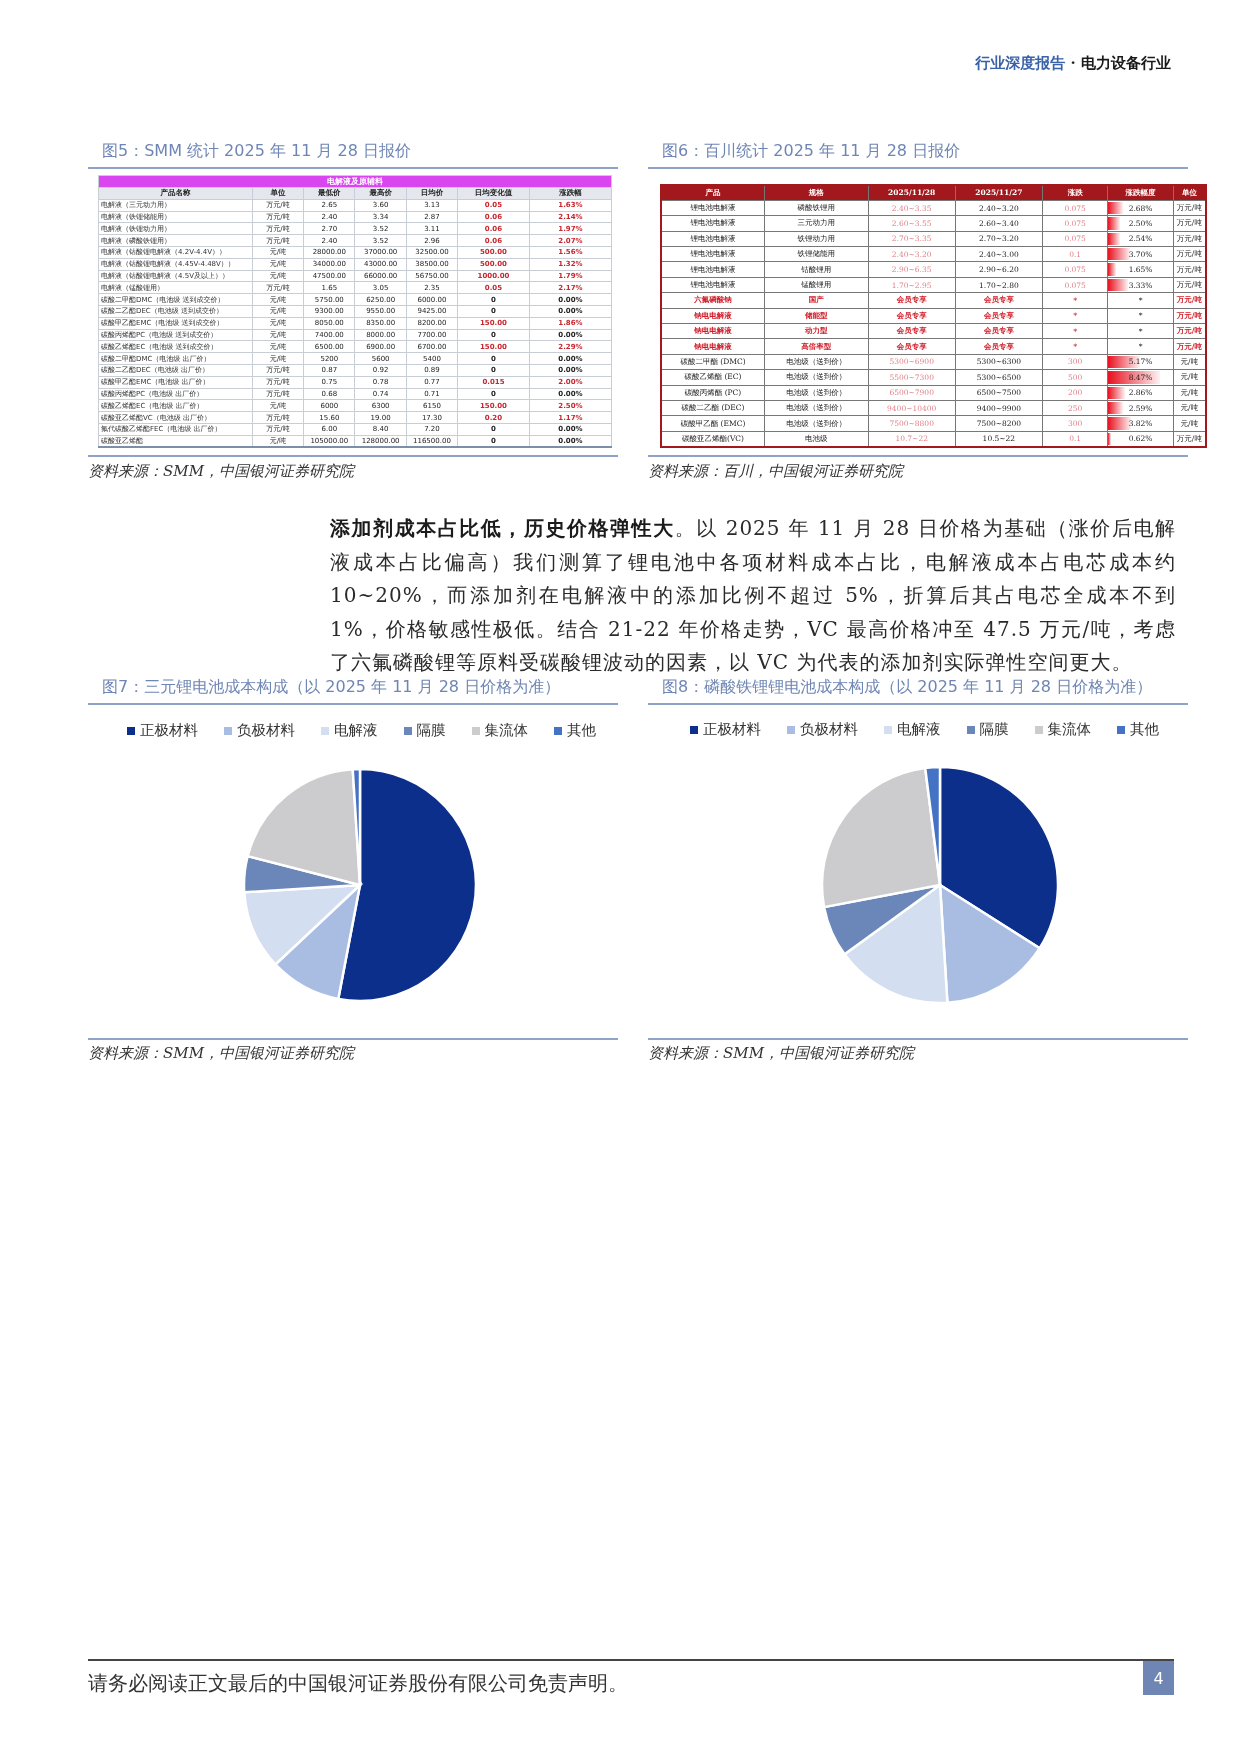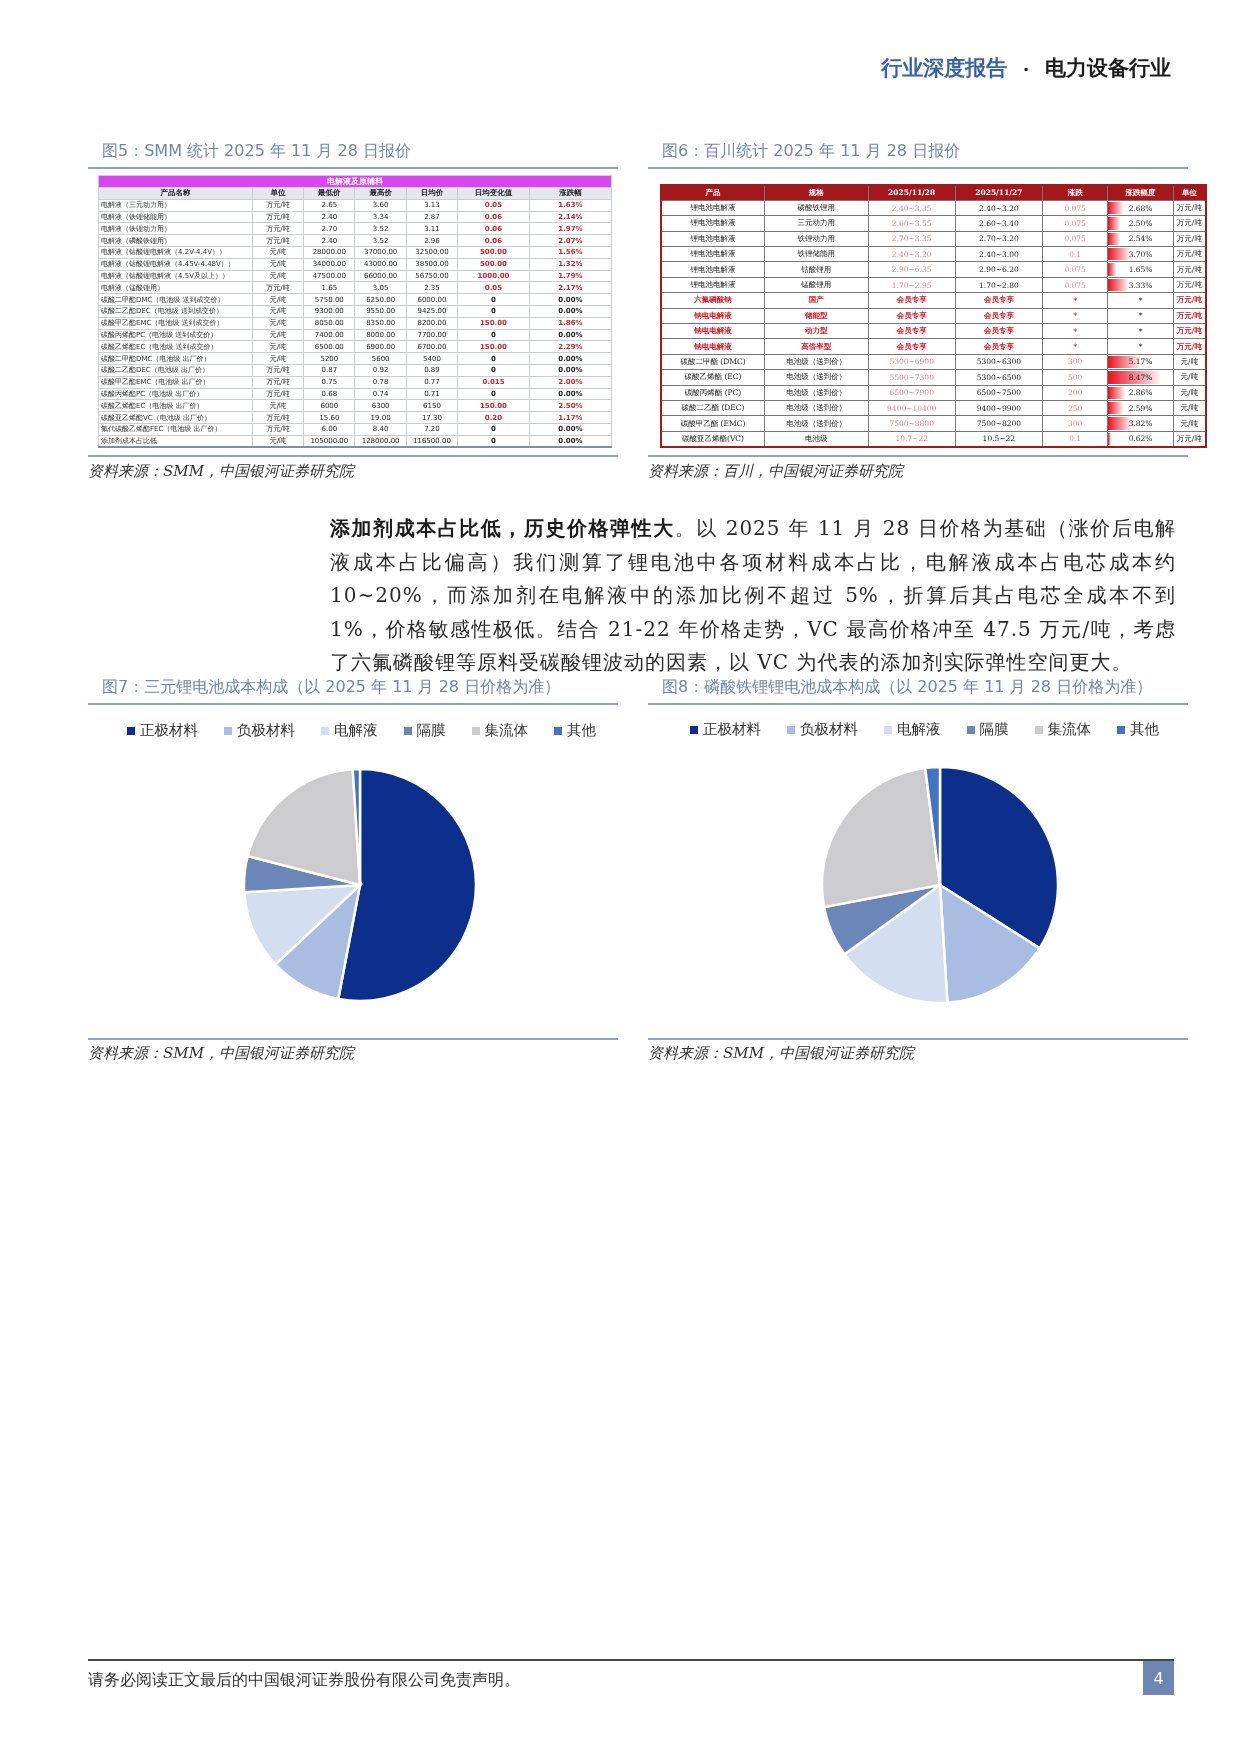--- a/index.html
+++ b/index.html
@@ -6,21 +6,21 @@
   html, body { width: 1241px; height: 1754px; background: #ffffff; }
   body { position: relative; font-family: "DejaVu Serif", "Liberation Serif", serif; color: #222; overflow: hidden; }
 
   
   .header { position: absolute; left: 0; top: 0; width: 1241px; height: 110px; }
   .logo { position: absolute; left: 68px; top: 44px; display: flex; align-items: center; }
   .logo-mark { width: 52px; height: 48px; }
   .logo-cn { font-family: "DejaVu Sans", "Liberation Sans", sans-serif; font-weight: bold; font-size: 28px; color: #111; margin-left: 6px; letter-spacing: 1px; }
   .logo-sep { width: 2px; height: 30px; background: #c8161e; margin: 0 6px; }
   .logo-en { font-family: "Liberation Sans", "DejaVu Sans", sans-serif; font-weight: bold; font-size: 32px; color: #111; }
-  .header-right { position: absolute; right: 70px; top: 54px; font-size: 21px; font-weight: bold; font-family: Liberation Mono, monospace; }
+  .header-right { position: absolute; right: 70px; top: 54px; font-size: 15px; font-weight: bold; }
   .header-right .blue { color: #3a62a8; }
   .header-right .dark { color: #1b1b1b; }
 
   
   .fig-caption { position: absolute; font-size: 16px; color: #6f86b4; font-family: "DejaVu Sans", "Liberation Sans", sans-serif; }
   .rule { position: absolute; height: 2px; background: #8fa3c8; }
   .source { position: absolute; font-size: 15px; font-style: italic; color: #333; font-family: "DejaVu Serif", "Liberation Serif", serif; }
 
   
   .smm { position: absolute; left: 98px; top: 175px; width: 514px; border-collapse: collapse; font-family: "DejaVu Sans", "Liberation Sans", sans-serif; font-size: 7px; }
@@ -48,21 +48,21 @@
 
   
   .legend { position: absolute; display: flex; gap: 26px; font-size: 14.5px; color: #333; font-family: "DejaVu Sans", "Liberation Sans", sans-serif; }
   .legend .item { display: flex; align-items: center; gap: 5px; }
   .legend .sw { width: 8px; height: 8px; display: inline-block; }
 
   .pie { position: absolute; }
 
   
   .footer-rule { position: absolute; left: 88px; top: 1659px; width: 1086px; height: 2px; background: #444; }
-  .footer-text { position: absolute; left: 88px; top: 1670px; font-size: 16px; color: #333; font-family: "DejaVu Sans", "Liberation Sans", sans-serif; }
+  .footer-text { position: absolute; left: 88px; top: 1670px; font-size: 20px; color: #333; font-family: "DejaVu Sans", "Liberation Sans", sans-serif; }
   .page-num { position: absolute; left: 1143px; top: 1661px; width: 31px; height: 34px; background: #6f86b4; color: #fff; font-size: 16px; display: flex; align-items: center; justify-content: center; font-family: "DejaVu Sans", "Liberation Sans", sans-serif; }
 </style>
 </head>
 <body>
 
 <div class="header">
   <div class="header-right">
     <span class="blue">行业深度报告</span><span class="dark"> · </span><span class="dark">电力设备行业</span>
   </div>
 </div>
@@ -257,21 +257,21 @@
       <tr>
         <td class="name">氟代碳酸乙烯酯FEC（电池级 出厂价）</td>
         <td>万元/吨</td>
         <td>6.00</td>
         <td>8.40</td>
         <td>7.20</td>
         <td class="bold">0</td>
         <td class="bold">0.00%</td>
       </tr>
       <tr>
-        <td class="name">添加剂成本占比低</td>
+        <td class="name">碳酸亚乙烯酯</td>
         <td>元/吨</td>
         <td>105000.00</td>
         <td>128000.00</td>
         <td>116500.00</td>
         <td class="bold">0</td>
         <td class="bold">0.00%</td>
       </tr>
     </tbody>
 </table>
 <div class="rule" style="left:88px; top:455px; width:530px;"></div>

